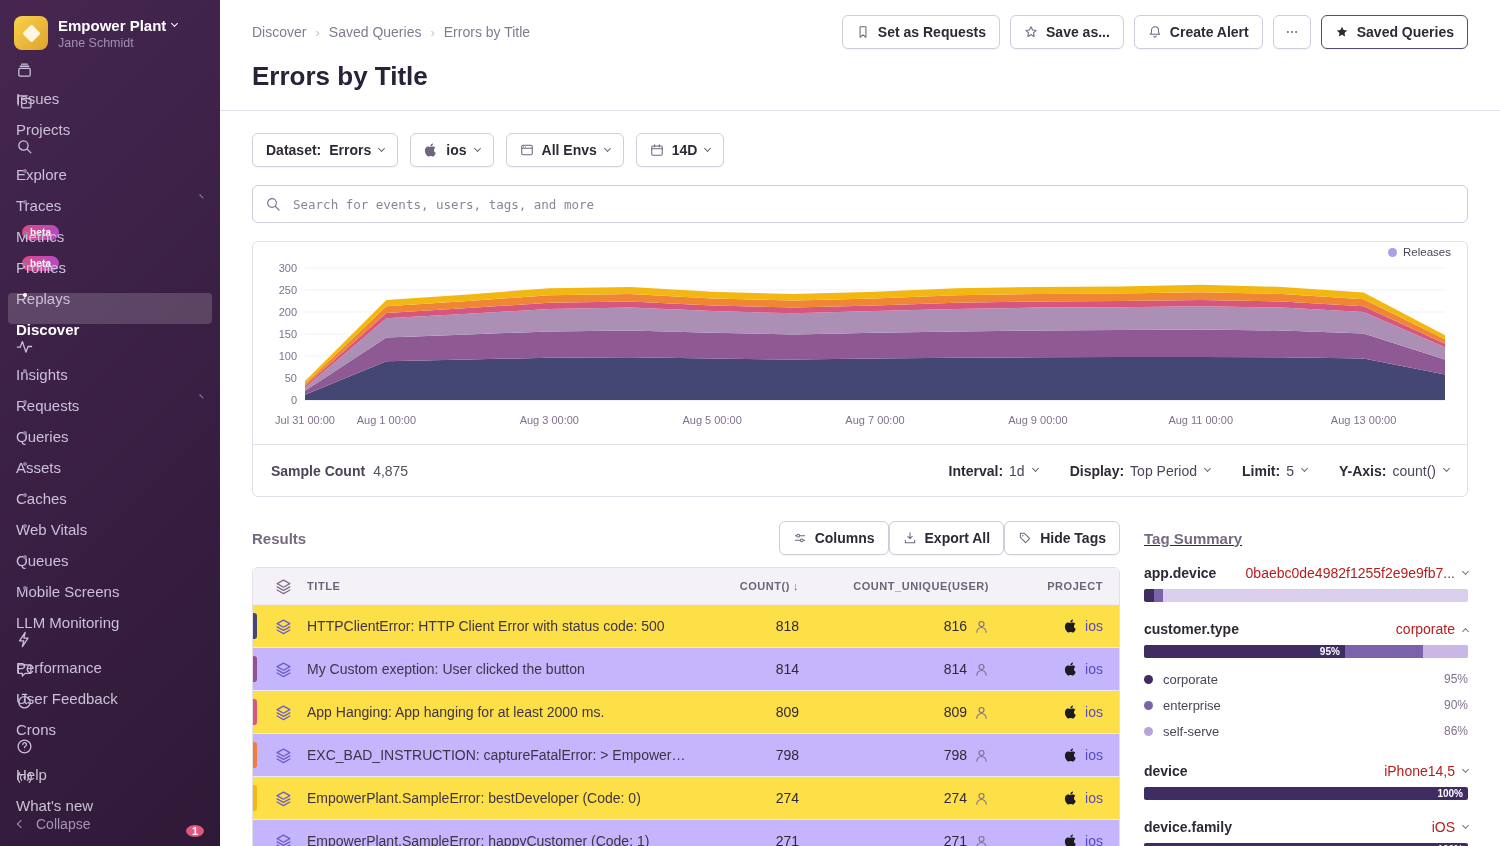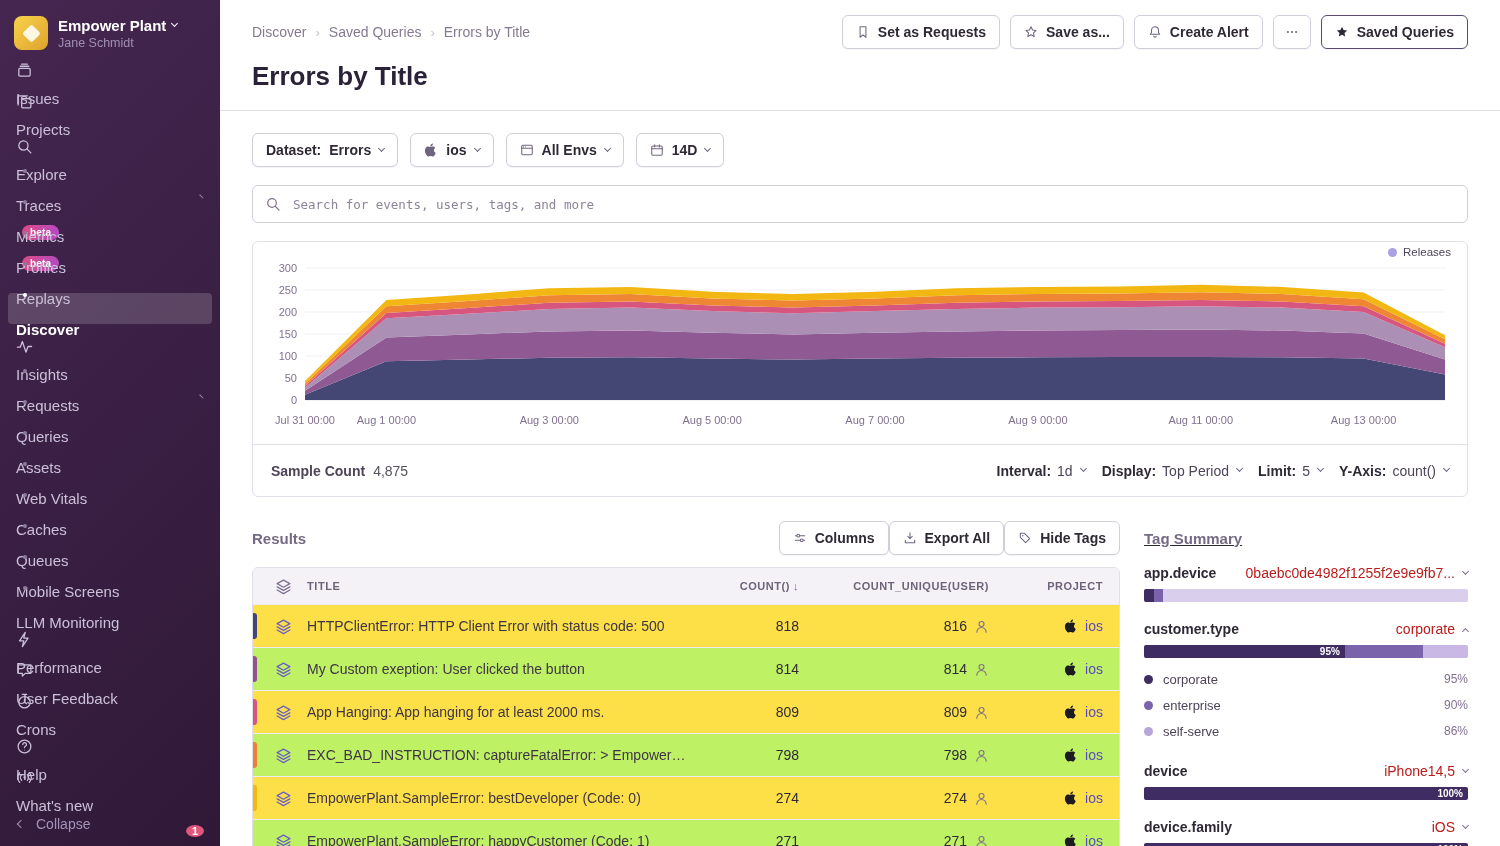--- a/index.html
+++ b/index.html
@@ -72,35 +72,35 @@
   .search-icon-wrap svg { width:100%; height:100%; }
 
   .chart-panel { margin-top:18px; border:1px solid #e3dfe9; border-radius:6px; background:#fff; }
   .chart-area { position:relative; height:202px; }
   .chart-area svg { position:absolute; inset:0; width:100%; height:100%; }
   .legend { position:absolute; top:4px; right:16px; display:flex; align-items:center; gap:6px; font-size:11.5px; color:#4d4458; }
   .legend-dot { width:9px; height:9px; border-radius:50%; background:#a9a0e6; }
   .chart-footer { display:flex; justify-content:space-between; align-items:center; border-top:1px solid #e3dfe9; padding:0 18px; height:52px; }
   .sample { font-size:14px; color:#57505e; display:flex; gap:8px; align-items:baseline; }
   .sample .lab { font-weight:700; color:#4d4458; }
-  .cf-controls { display:flex; gap:16px; }
+  .cf-controls { display:flex; gap:32px; }
   .cf-item { font-size:14px; display:flex; gap:6px; align-items:center; color:#4d4458; cursor:pointer; }
   .cf-item .lab { font-weight:700; color:#2f2936; }
   .cf-item .chev { color:#6e6379; margin-left:2px; }
 
   .bottom { display:flex; gap:24px; margin-top:24px; align-items:flex-start; }
   .results-col { flex:0 0 868px; width:868px; }
   .results-head { display:flex; justify-content:space-between; align-items:center; margin-bottom:12px; height:34px; }
   .sec-title { font-size:15px; font-weight:600; color:#756a84; }
   .rbtns { display:flex; gap:0; }
 
   .table { border:1px solid #e3dfe9; border-radius:6px; overflow:hidden; background:#fff; }
   .trow { display:grid; grid-template-columns:54px 1fr 110px 190px 120px; align-items:center; height:43px;
           border-top:1px solid #edeaf2; font-size:14px; background:#fde047; position:relative; }
-  .trow.alt { background:#bef264; }
+  .trow.alt { background:#c4b5fd; }
   .thead { height:36px; background:#f4f2f7; border-top:none; font-size:11px; font-weight:700; letter-spacing:.05em;
            color:#6e6379; }
   .c-icon { display:flex; align-items:center; padding-left:22px; position:relative; height:100%; }
   .c-icon .icon { color:#6c5fc7; }
   .thead .c-icon .icon { color:#80708f; }
   .rowbar { position:absolute; left:0; top:50%; transform:translateY(-50%); width:4px; height:26px; border-radius:0 3px 3px 0; }
   .c-title { padding-right:12px; white-space:nowrap; overflow:hidden; text-overflow:ellipsis; color:#3e3446; cursor:pointer; }
   .c-num { text-align:right; padding-right:10px; color:#2f2936; font-variant-numeric:tabular-nums; }
   .c-users { display:flex; justify-content:flex-end; align-items:center; gap:7px; padding-right:10px; color:#2f2936; }
   .c-users .icon { width:15px; height:15px; flex:0 0 15px; color:#80708f; }
@@ -234,27 +234,27 @@
         <div class="side-item">
           <span class="bullet">
             <i></i>
           </span>
           <span class="side-label">Assets</span>
         </div>
         <div class="side-item">
           <span class="bullet">
             <i></i>
           </span>
+          <span class="side-label">Caches</span>
+        </div>
+        <div class="side-item">
+          <span class="bullet">
+            <i></i>
+          </span>
           <span class="side-label">Web Vitals</span>
-        </div>
-        <div class="side-item">
-          <span class="bullet">
-            <i></i>
-          </span>
-          <span class="side-label">Caches</span>
         </div>
         <div class="side-item">
           <span class="bullet">
             <i></i>
           </span>
           <span class="side-label">Queues</span>
         </div>
         <div class="side-item">
           <span class="bullet">
             <i></i>

